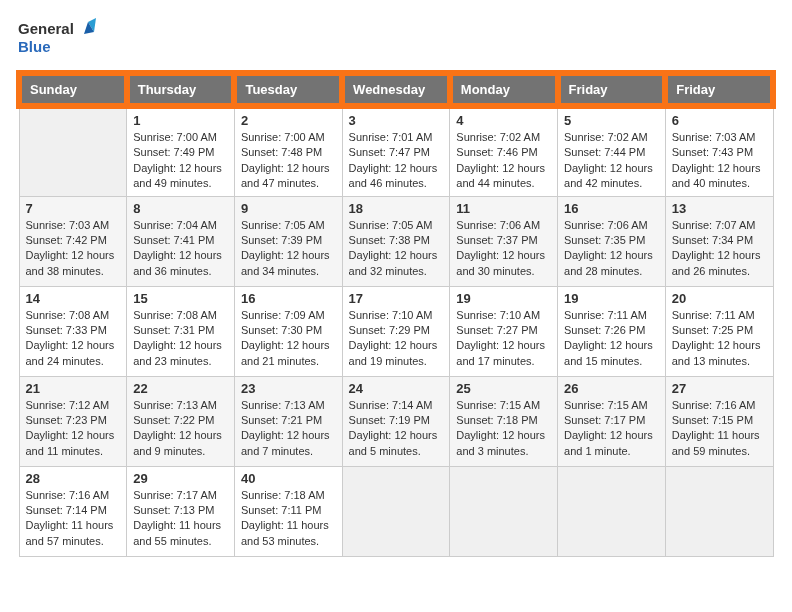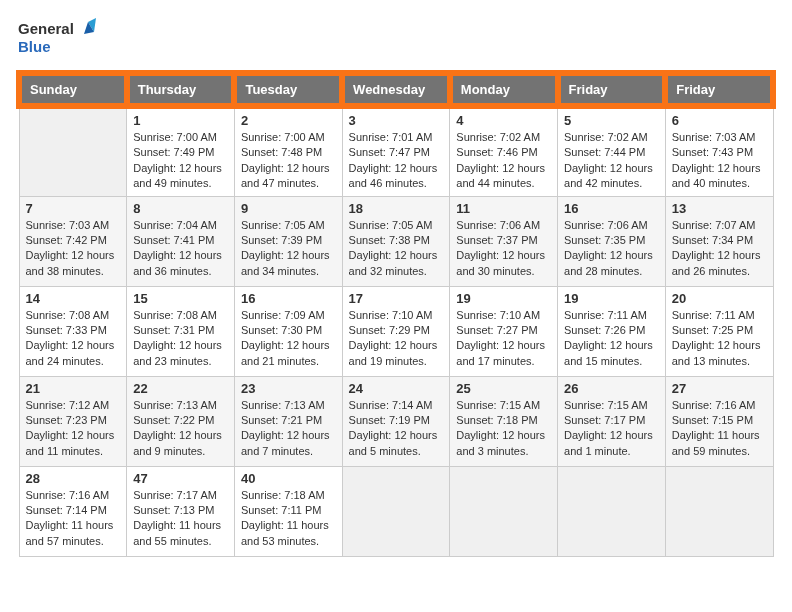--- a/index.html
+++ b/index.html
@@ -333,21 +333,21 @@
       <tr>
         <td>
         <span class="day-number">28</span>
         <div class="day-info">
           Sunrise: 7:16 AM<br>
           Sunset: 7:14 PM<br>
           Daylight: 11 hours and 57 minutes.
         </div>
       </td>
         <td>
-        <span class="day-number">47</span>
+        <span class="day-number">29</span>
         <div class="day-info">
           Sunrise: 7:17 AM<br>
           Sunset: 7:13 PM<br>
           Daylight: 11 hours and 55 minutes.
         </div>
       </td>
         <td>
         <span class="day-number">40</span>
         <div class="day-info">
           Sunrise: 7:18 AM<br>

